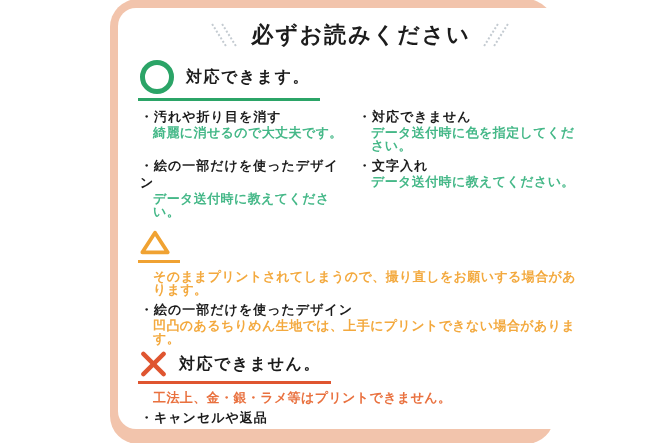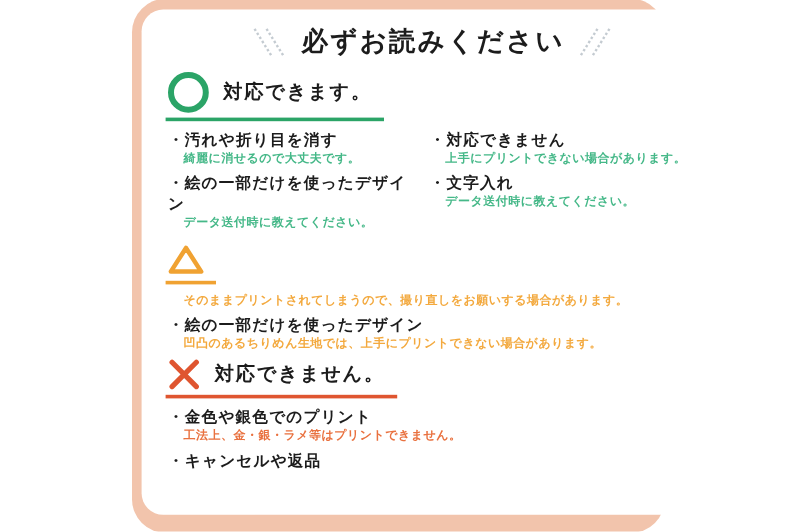--- a/index.html
+++ b/index.html
@@ -44,21 +44,21 @@
     width:24px;height:24px;border:5px solid var(--accent);border-radius:50%;
     box-sizing:content-box;display:inline-block;
   }
   .items{margin-top:7px;padding-left:2px;}
   .two-col{display:grid;grid-template-columns:206px 1fr;column-gap:12px;}
   .item{margin-bottom:5px;}
   .item .label{
     font-size:13px;font-weight:800;color:#1c1c1c;letter-spacing:1px;line-height:17px;
   }
   .item .note{
-    font-size:10px;font-weight:700;color:var(--note);letter-spacing:0.4px;
+    font-size:13px;font-weight:700;color:var(--note);letter-spacing:0.4px;
     line-height:13px;margin:1px 0 0 13px;
   }
 </style>
 </head>
 <body>
 
 <div class="frame" style="background: rgb(242, 196, 172);">
   <div class="card">
 
     <div class="title-row">
@@ -80,21 +80,21 @@
           </span>
         <h2>対応できます。</h2>
       </div>
       <div class="items two-col">
         <div class="item">
           <div class="label">・汚れや折り目を消す</div>
           <div class="note">綺麗に消せるので大丈夫です。</div>
         </div>
         <div class="item">
           <div class="label">・対応できません</div>
-          <div class="note">上手にプリントできない場合があります。</div>
+          <div class="note">データ送付時に色を指定してください。</div>
         </div>
         <div class="item">
           <div class="label">・絵の一部だけを使ったデザイン</div>
           <div class="note">データ送付時に教えてください。</div>
         </div>
         <div class="item">
           <div class="label">・文字入れ</div>
           <div class="note">データ送付時に教えてください。</div>
         </div>
       </div>
@@ -124,21 +124,20 @@
         <span class="icon">
           <svg width="27" height="26" viewBox="0 0 28 26">
               <line x1="3.5" y1="2.5" x2="24.5" y2="23.5" stroke="currentColor" stroke-width="4.5" stroke-linecap="round"></line>
               <line x1="24.5" y1="2.5" x2="3.5" y2="23.5" stroke="currentColor" stroke-width="4.5" stroke-linecap="round"></line>
             </svg>
         </span>
         <h2>対応できません。</h2>
       </div>
       <div class="items">
         <div class="item">
-          <div class="label">・金色や銀色でのプリント</div>
           <div class="note">工法上、金・銀・ラメ等はプリントできません。</div>
         </div>
         <div class="item">
           <div class="label">・キャンセルや返品</div>
 
         </div>
       </div>
     </section>
 
   </div>

